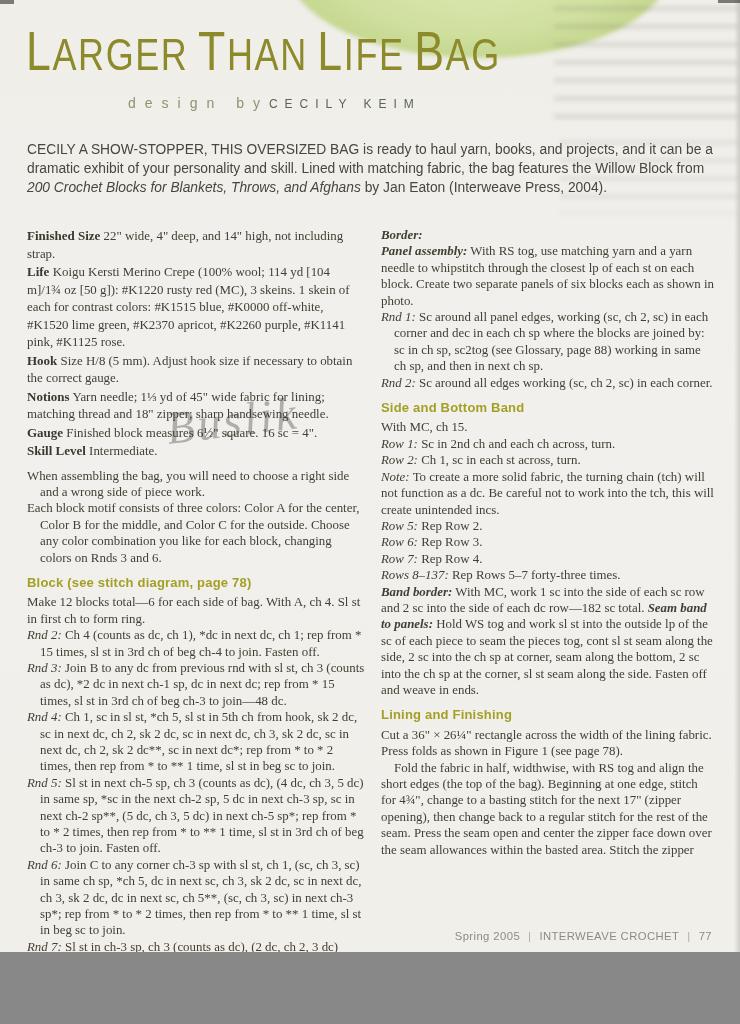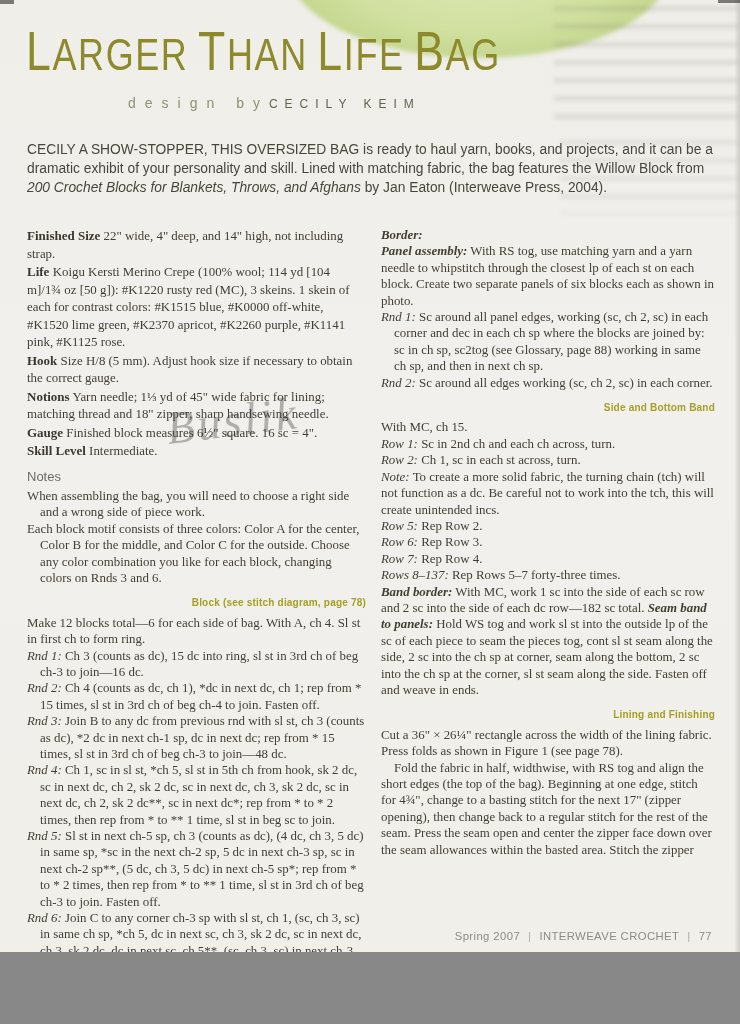--- a/index.html
+++ b/index.html
@@ -45,22 +45,22 @@
 
   
   .col { position:absolute; top:227px; font-size:12.9px; line-height:16.4px; }
   .col-left  { left:27px;  width:339px; height:792px; overflow:hidden; }
   .col-right { left:381px; width:334px; height:768px; overflow:hidden; }
   .col p { margin:0; }
   .specs p { line-height:17.5px; }
   .specs { margin-bottom:7px; }
   .spec-label { font-family:Liberation Serif, serif; font-weight:700; font-size:13px; color:#3c382f;text-align:center; }
   .notes-head { font-family:"Liberation Sans", sans-serif; font-size:13px; color:#6d6d66; margin:8px 0 3px 0; }
-  .sec-head { font-family:"Liberation Sans", sans-serif; font-weight:700; font-size:10px;
-    color:#a49f25; margin:9px 0 3px 0; letter-spacing:0.2px;text-align:right; }
+  .sec-head { font-family:"Liberation Sans", sans-serif; font-weight:700; font-size:13px;
+    color:#a49f25; margin:9px 0 3px 0; letter-spacing:0.2px; }
   .hang { padding-left:13px; text-indent:-13px; }
   .indent1 { text-indent:13px; }
   .bi { font-style:italic; font-weight:700; }
   .rlbl { font-style:italic; }
 
   
   .watermark { position:absolute; left:166px; top:394px;
     font-family:"Liberation Serif", serif; font-style:italic;
     font-size:46px; letter-spacing:3px; color:#9e9e9a; opacity:.8;
     transform:rotate(-7deg); }
@@ -94,27 +94,25 @@
   <div class="col col-left">
     <div class="specs">
       <p><b class="spec-label">Finished Size</b> <span>22" wide, 4" deep, and 14" high, not including strap.</span></p>
       <p><b class="spec-label">Life</b> <span>Koigu Kersti Merino Crepe (100% wool; 114 yd [104 m]/1¾ oz [50 g]): #K1220 rusty red (MC), 3 skeins. 1 skein of each for contrast colors: #K1515 blue, #K0000 off-white, #K1520 lime green, #K2370 apricot, #K2260 purple, #K1141 pink, #K1125 rose.</span></p>
       <p><b class="spec-label">Hook</b> <span>Size H/8 (5 mm). Adjust hook size if necessary to obtain the correct gauge.</span></p>
       <p><b class="spec-label">Notions</b> <span>Yarn needle; 1⅓ yd of 45" wide fabric for lining; matching thread and 18" zipper; sharp handsewing needle.</span></p>
       <p><b class="spec-label">Gauge</b> <span>Finished block measures 6½" square. 16 sc = 4".</span></p>
       <p><b class="spec-label">Skill Level</b> <span>Intermediate.</span></p>
     </div>
 
-    <div class="notes-head">Notes</div>
     <p class="hang">When assembling the bag, you will need to choose a right side and a wrong side of piece work.</p>
     <p class="hang">Each block motif consists of three colors: Color A for the center, Color B for the middle, and Color C for the outside. Choose any color combination you like for each block, changing colors on Rnds 3 and 6.</p>
 
     <div class="sec-head">Block (see stitch diagram, page 78)</div>
     <p>Make 12 blocks total—6 for each side of bag. With A, ch 4. Sl st in first ch to form ring.</p>
-    <p class="hang"><i class="rlbl">Rnd 1:</i> <span>Ch 3 (counts as dc), 15 dc into ring, sl st in 3rd ch of beg ch-3 to join—16 dc.</span></p>
     <p class="hang"><i class="rlbl">Rnd 2:</i> <span>Ch 4 (counts as dc, ch 1), *dc in next dc, ch 1; rep from * 15 times, sl st in 3rd ch of beg ch-4 to join. Fasten off.</span></p>
     <p class="hang"><i class="rlbl">Rnd 3:</i> <span>Join B to any dc from previous rnd with sl st, ch 3 (counts as dc), *2 dc in next ch-1 sp, dc in next dc; rep from * 15 times, sl st in 3rd ch of beg ch-3 to join—48 dc.</span></p>
     <p class="hang"><i class="rlbl">Rnd 4:</i> <span>Ch 1, sc in sl st, *ch 5, sl st in 5th ch from hook, sk 2 dc, sc in next dc, ch 2, sk 2 dc, sc in next dc, ch 3, sk 2 dc, sc in next dc, ch 2, sk 2 dc**, sc in next dc*; rep from * to * 2 times, then rep from * to ** 1 time, sl st in beg sc to join.</span></p>
     <p class="hang"><i class="rlbl">Rnd 5:</i> <span>Sl st in next ch-5 sp, ch 3 (counts as dc), (4 dc, ch 3, 5 dc) in same sp, *sc in the next ch-2 sp, 5 dc in next ch-3 sp, sc in next ch-2 sp**, (5 dc, ch 3, 5 dc) in next ch-5 sp*; rep from * to * 2 times, then rep from * to ** 1 time, sl st in 3rd ch of beg ch-3 to join. Fasten off.</span></p>
     <p class="hang"><i class="rlbl">Rnd 6:</i> <span>Join C to any corner ch-3 sp with sl st, ch 1, (sc, ch 3, sc) in same ch sp, *ch 5, dc in next sc, ch 3, sk 2 dc, sc in next dc, ch 3, sk 2 dc, dc in next sc, ch 5**, (sc, ch 3, sc) in next ch-3 sp*; rep from * to * 2 times, then rep from * to ** 1 time, sl st in beg sc to join.</span></p>
     <p class="hang"><i class="rlbl">Rnd 7:</i> <span>Sl st in ch-3 sp, ch 3 (counts as dc), (2 dc, ch 2, 3 dc)</span></p>
   </div>
 
   <div class="col col-right">
     <p><b class="bi">Border:</b></p>
@@ -131,15 +129,15 @@
     <p class="hang"><i class="rlbl">Row 6:</i> <span>Rep Row 3.</span></p>
     <p class="hang"><i class="rlbl">Row 7:</i> <span>Rep Row 4.</span></p>
     <p class="hang"><i class="rlbl">Rows 8–137:</i> <span>Rep Rows 5–7 forty-three times.</span></p>
     <p><b class="bi">Band border:</b><span> With MC, work 1 sc into the side of each sc row and 2 sc into the side of each dc row—182 sc total. </span><b class="bi">Seam band to panels:</b><span> Hold WS tog and work sl st into the outside lp of the sc of each piece to seam the pieces tog, cont sl st seam along the side, 2 sc into the ch sp at corner, seam along the bottom, 2 sc into the ch sp at the corner, sl st seam along the side. Fasten off and weave in ends.</span></p>
 
     <div class="sec-head">Lining and Finishing</div>
     <p>Cut a 36" × 26¼" rectangle across the width of the lining fabric. Press folds as shown in Figure 1 (see page 78).</p>
     <p class="indent1">Fold the fabric in half, widthwise, with RS tog and align the short edges (the top of the bag). Beginning at one edge, stitch for 4¾", change to a basting stitch for the next 17" (zipper opening), then change back to a regular stitch for the rest of the seam. Press the seam open and center the zipper face down over the seam allowances within the basted area. Stitch the zipper</p>
   </div>
 
-  <div class="footer"><span>Spring 2007</span><span class="sep">|</span><span>INTERWEAVE CROCHET</span><span class="sep">|</span><span>77</span></div>
+  <div class="footer"><span>Spring 2005</span><span class="sep">|</span><span>INTERWEAVE CROCHET</span><span class="sep">|</span><span>77</span></div>
 
 </div>
 
 </body></html>

